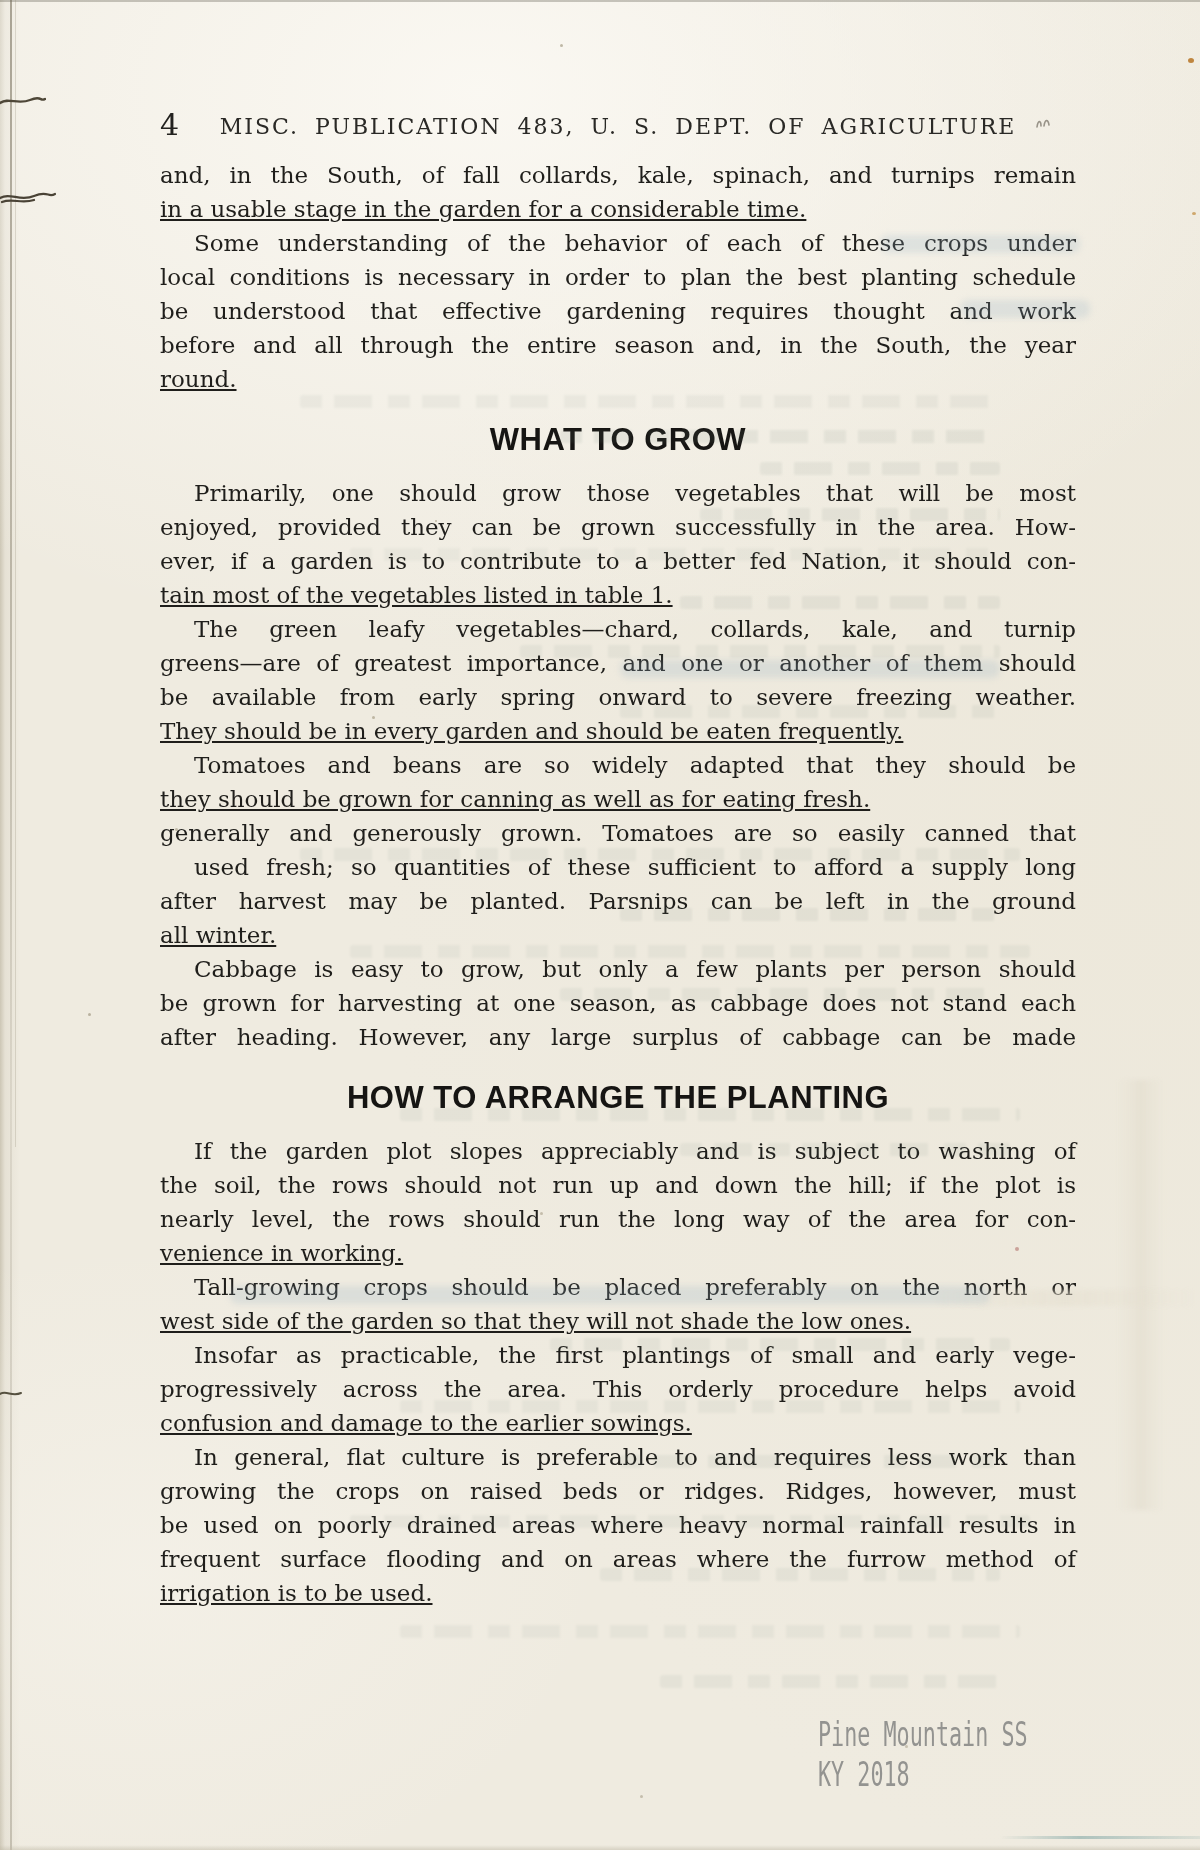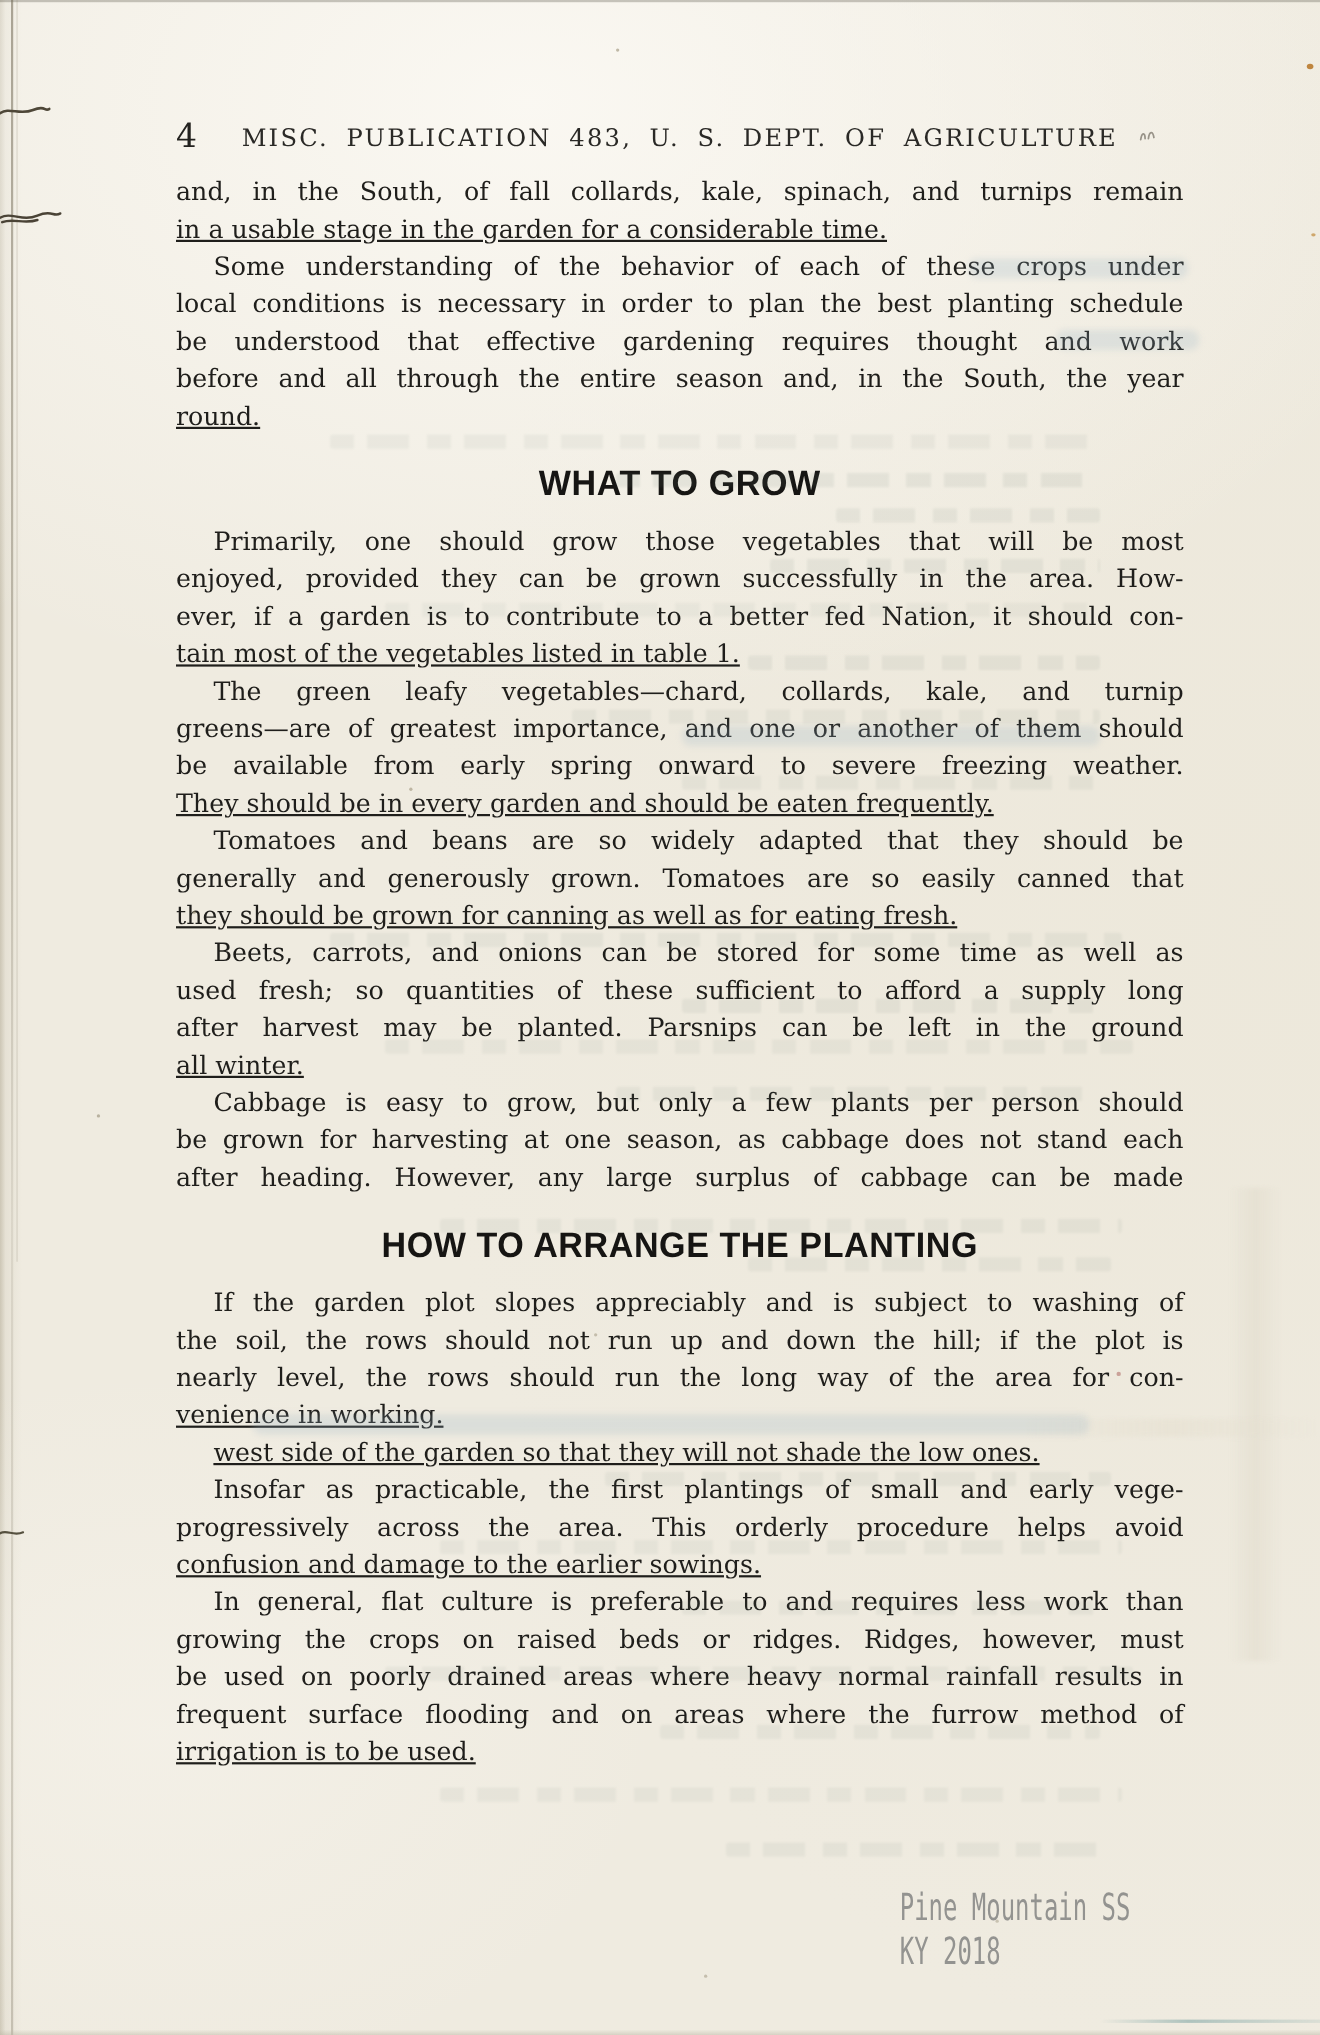--- a/index.html
+++ b/index.html
@@ -96,42 +96,42 @@
         <div class="line last">tain most of the vegetables listed in table 1.</div>
       </div>
       <div class="para indent">
         <div class="line">The green leafy vegetables—chard, collards, kale, and turnip</div>
         <div class="line">greens—are of greatest importance, and one or another of them should</div>
         <div class="line">be available from early spring onward to severe freezing weather.</div>
         <div class="line last">They should be in every garden and should be eaten frequently.</div>
       </div>
       <div class="para indent">
         <div class="line">Tomatoes and beans are so widely adapted that they should be</div>
+        <div class="line last">they should be grown for canning as well as for eating fresh.</div>
         <div class="line">generally and generously grown.  Tomatoes are so easily canned that</div>
-        <div class="line last">they should be grown for canning as well as for eating fresh.</div>
       </div>
       <div class="para indent">
-        <div class="line">Beets, carrots, and onions can be stored for some time as well as</div>
         <div class="line">used fresh; so quantities of these sufficient to afford a supply long</div>
         <div class="line">after harvest may be planted.  Parsnips can be left in the ground</div>
         <div class="line last">all winter.</div>
       </div>
       <div class="para indent">
         <div class="line">Cabbage is easy to grow, but only a few plants per person should</div>
         <div class="line">be grown for harvesting at one season, as cabbage does not stand each</div>
         <div class="line">after heading.  However, any large surplus of cabbage can be made</div>
       </div>
       <div class="heading">HOW TO ARRANGE THE PLANTING</div>
       <div class="para indent">
         <div class="line">If the garden plot slopes appreciably and is subject to washing of</div>
         <div class="line">the soil, the rows should not run up and down the hill; if the plot is</div>
         <div class="line">nearly level, the rows should run the long way of the area for con-</div>
         <div class="line last">venience in working.</div>
       </div>
       <div class="para indent">
+        <div class="line">Tall-growing crops should be placed preferably on the north or</div>
         <div class="line last">west side of the garden so that they will not shade the low ones.</div>
       </div>
       <div class="para indent">
         <div class="line">Insofar as practicable, the first plantings of small and early vege-</div>
         <div class="line">progressively across the area.  This orderly procedure helps avoid</div>
         <div class="line last">confusion and damage to the earlier sowings.</div>
       </div>
       <div class="para indent">
         <div class="line">In general, flat culture is preferable to and requires less work than</div>
         <div class="line">growing the crops on raised beds or ridges.  Ridges, however, must</div>

